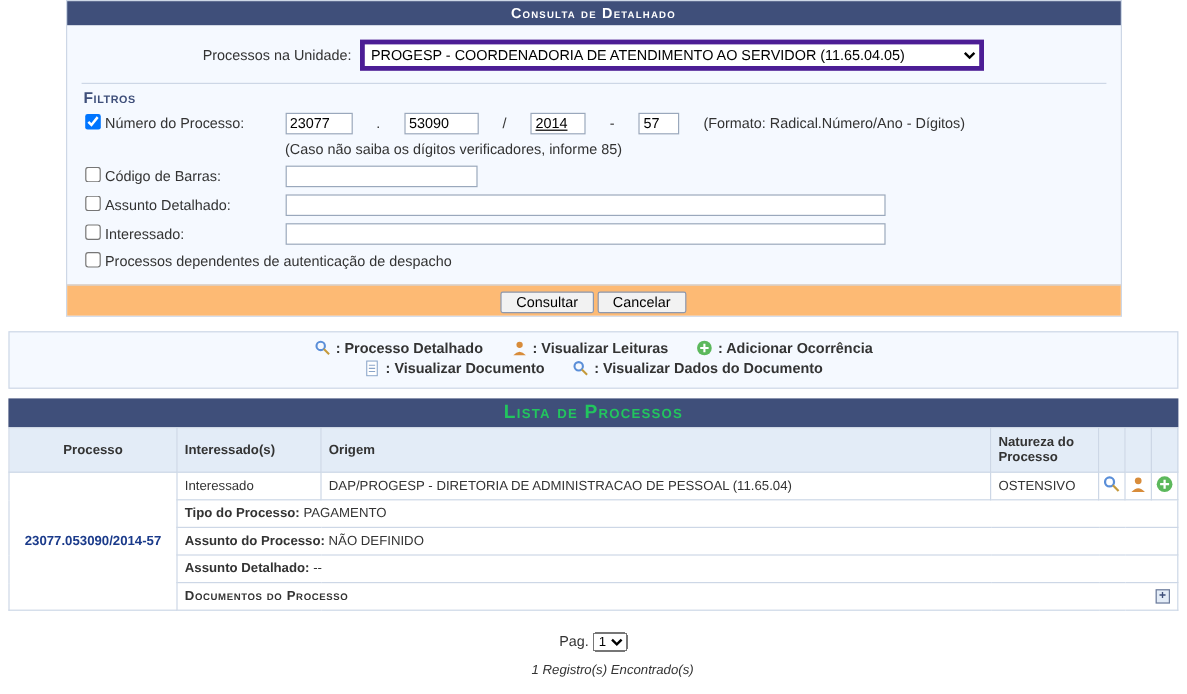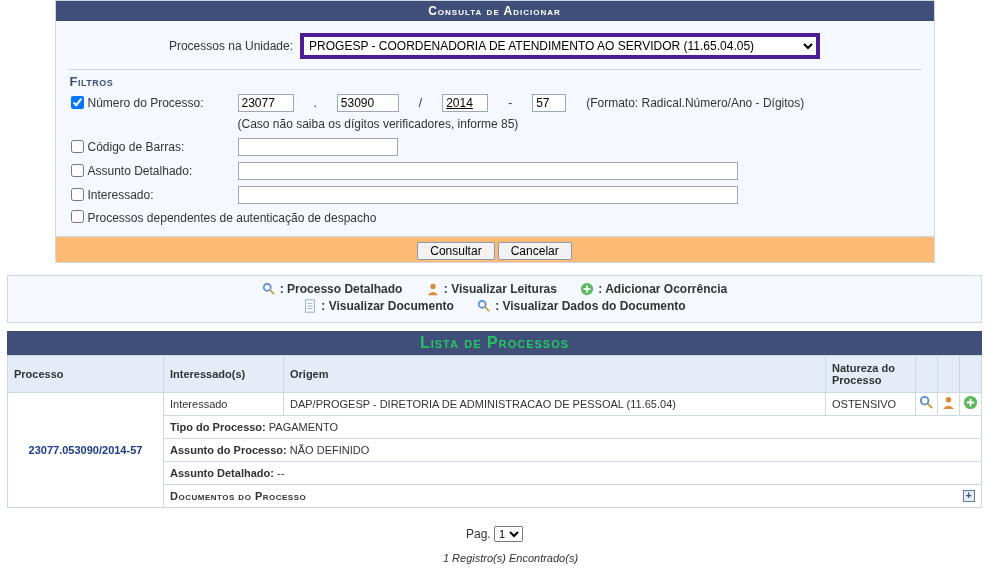--- a/index.html
+++ b/index.html
@@ -43,21 +43,21 @@
     .reg-found { text-align: center; font-style: italic; font-size: 11px; padding: 6px 0; margin-left: 32px; }
     .footer-link { text-align: center; padding: 18px 0 8px; }
     .plus-box { float: right; width: 12px; height: 12px; border: 1px solid #6b7a99; background: #e3ecf7; color: #3f4f7a; font-weight: bold; font-size: 10px; line-height: 10px; text-align: center; cursor: pointer; }
   </style>
 </head>
 <body>
 
 <div class="wrap">
 
   <div class="panel">
-    <div class="panel-title">Consulta de Adicionar</div>
+    <div class="panel-title">Consulta de Detalhado</div>
     <div class="panel-body">
       <div class="unit-row">
         <label>Processos na Unidade:</label>
         <select id="unit-select">
           <option>PROGESP - COORDENADORIA DE ATENDIMENTO AO SERVIDOR (11.65.04.05)</option>
         </select>
       </div>
       <div class="filtros-hdr">Filtros</div>
 
       <div class="frow">
@@ -149,21 +149,21 @@
           <line x1="9" y1="9" x2="14" y2="14" stroke="#c59a3b" stroke-width="2"></line>
         </svg>
       <span>: Visualizar Dados do Documento</span>
     </span>
   </div>
 
   <div class="list-title">Lista de Processos</div>
   <table class="list">
     <thead>
       <tr>
-        <th style="width:156px;">Processo</th>
+        <th style="width:140px;text-align:center">Processo</th>
         <th style="width:120px">Interessado(s)</th>
         <th>Origem</th>
         <th style="width:90px">Natureza do Processo</th>
         <th style="width:22px"></th>
         <th style="width:22px"></th>
         <th style="width:22px"></th>
       </tr>
     </thead>
     <tbody>
       <tr>

